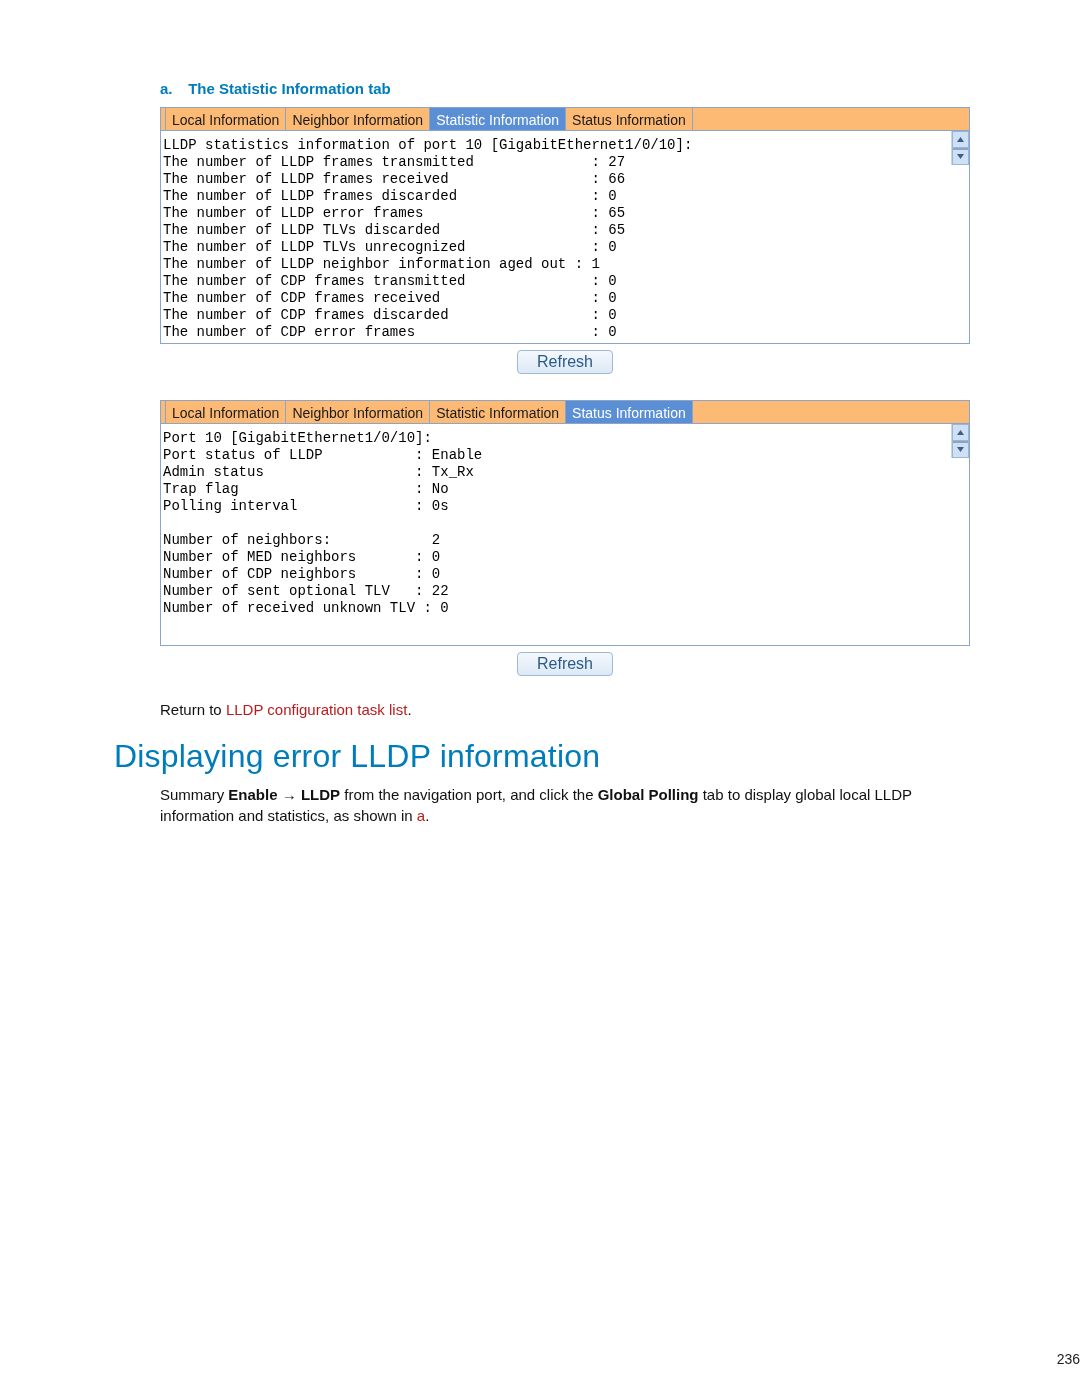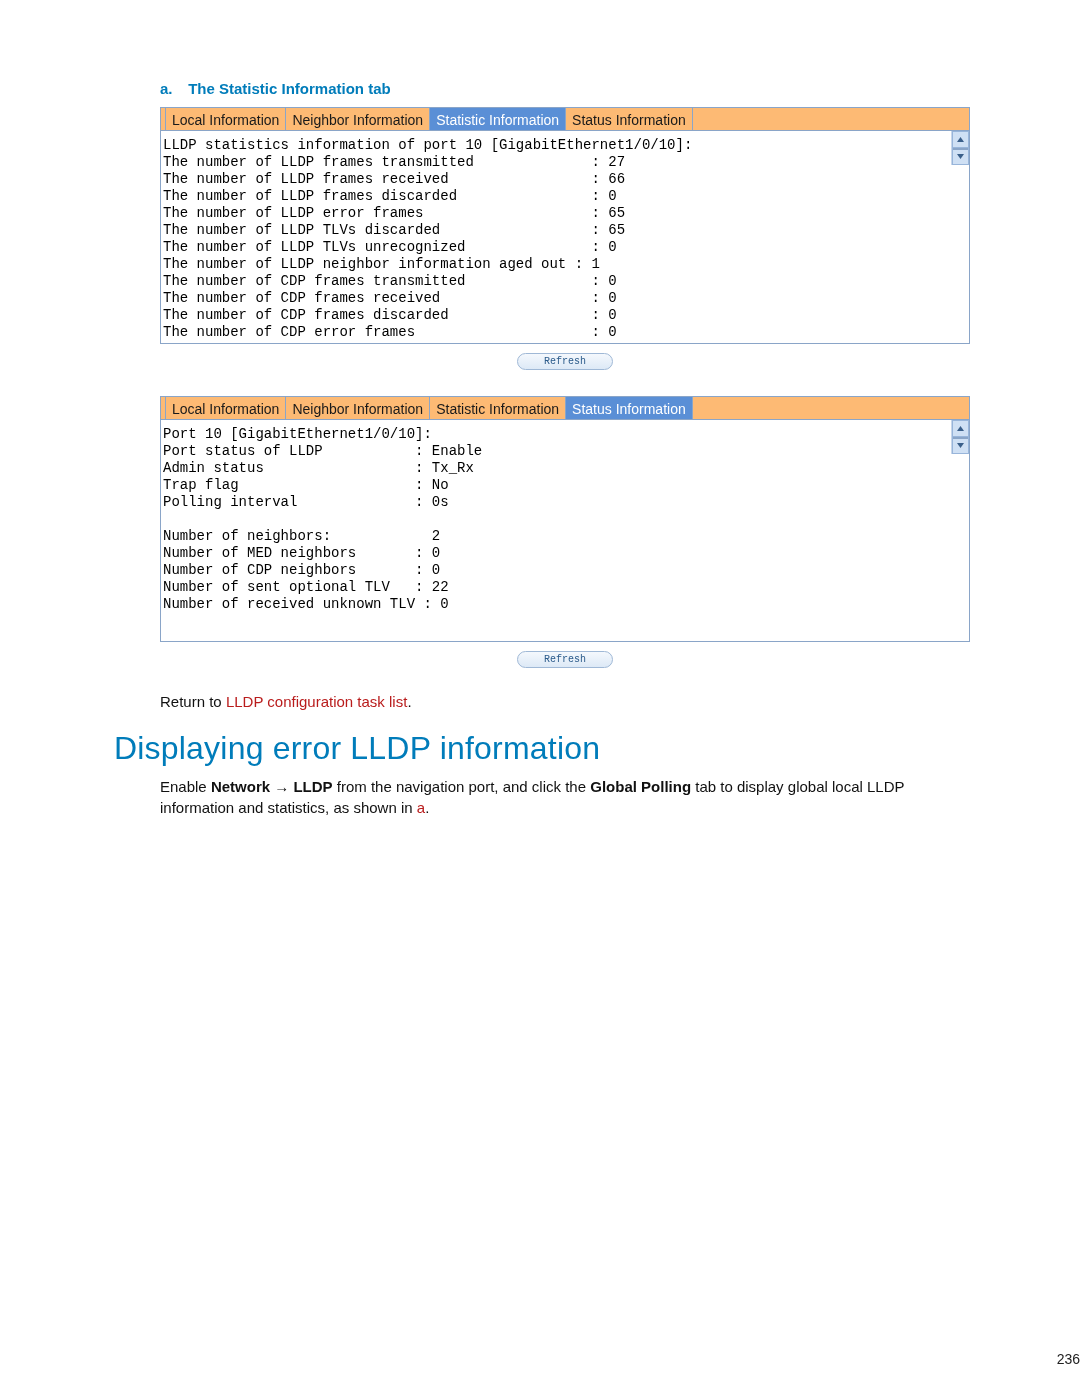--- a/index.html
+++ b/index.html
@@ -103,26 +103,26 @@
     box-sizing: border-box;
   }
   .refresh-row {
     text-align: center;
     margin: 6px 0 24px 0;
   }
   .refresh-btn {
     display: inline-block;
     min-width: 70px;
     padding: 2px 12px;
-    font-size: 10px;
+    font-size: 16px;
     color: #2a5a8a;
     background: linear-gradient(#f4f8fd, #dde9f6);
     border: 1px solid #9fb8d6;
-    border-radius: 9px;
-    font-family: Liberation Mono, monospace;
+    border-radius: 4px;
+    font-family: Liberation Sans, sans-serif;
     cursor: pointer;
   }
   .body-para {
     font-size: 15px;
     line-height: 1.35;
     margin: 10px 0 18px 0;
     color: #111;
     font-family: Arial, sans-serif;
   }
   .link {
@@ -243,17 +243,17 @@
     <div class="refresh-btn">Refresh</div>
   </div>
 
   <div class="body-para">
     <span>Return to </span><span class="link">LLDP configuration task list</span><span>.</span>
   </div>
 
   <h1 class="section-heading" style="margin-left:-46px;">Displaying error LLDP information</h1>
 
   <div class="body-para">
-    <span>Enable </span><b>Network</b><span> → </span><b>LLDP</b><span> from the navigation port, and click the </span><b>Global Polling</b><span> tab to display global local LLDP information and statistics, as shown in </span><span class="link">a</span><span>.</span>
+    <span>Summary </span><b>Enable</b><span> → </span><b>LLDP</b><span> from the navigation port, and click the </span><b>Global Polling</b><span> tab to display global local LLDP information and statistics, as shown in </span><span class="link">a</span><span>.</span>
   </div>
 
   <div class="page-number">236</div>
 </div>
 
 </body></html>

